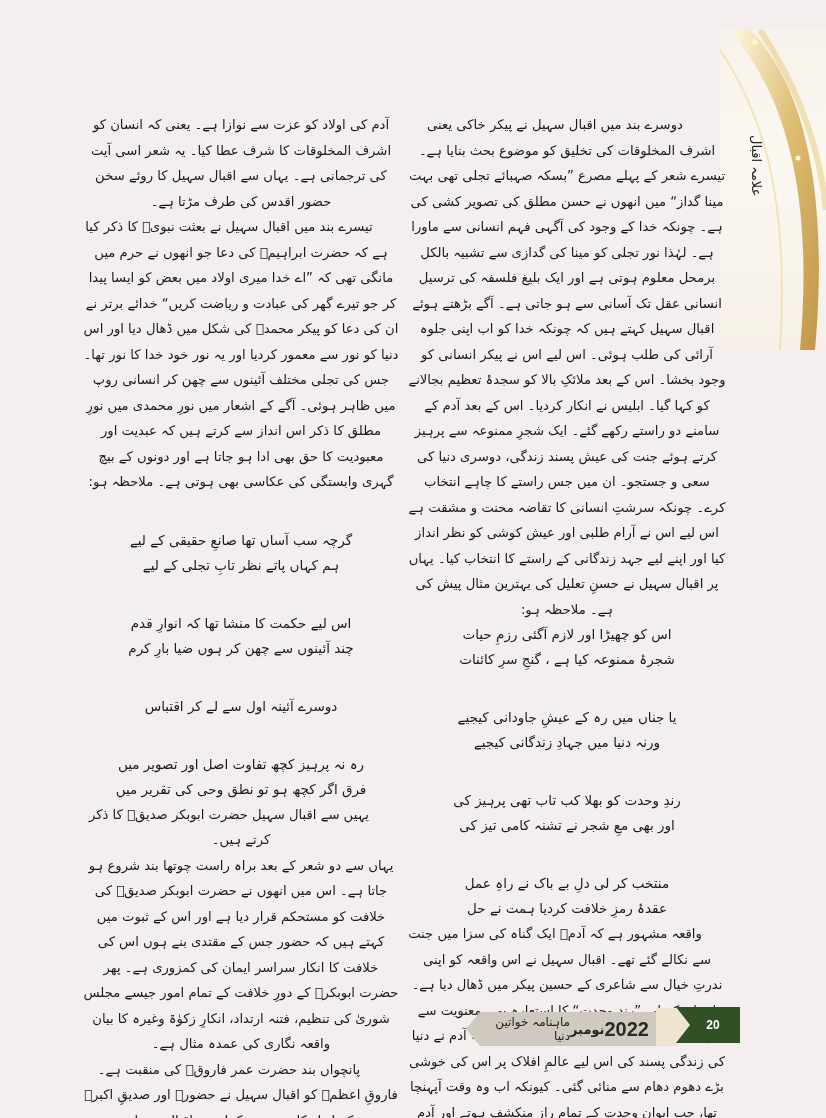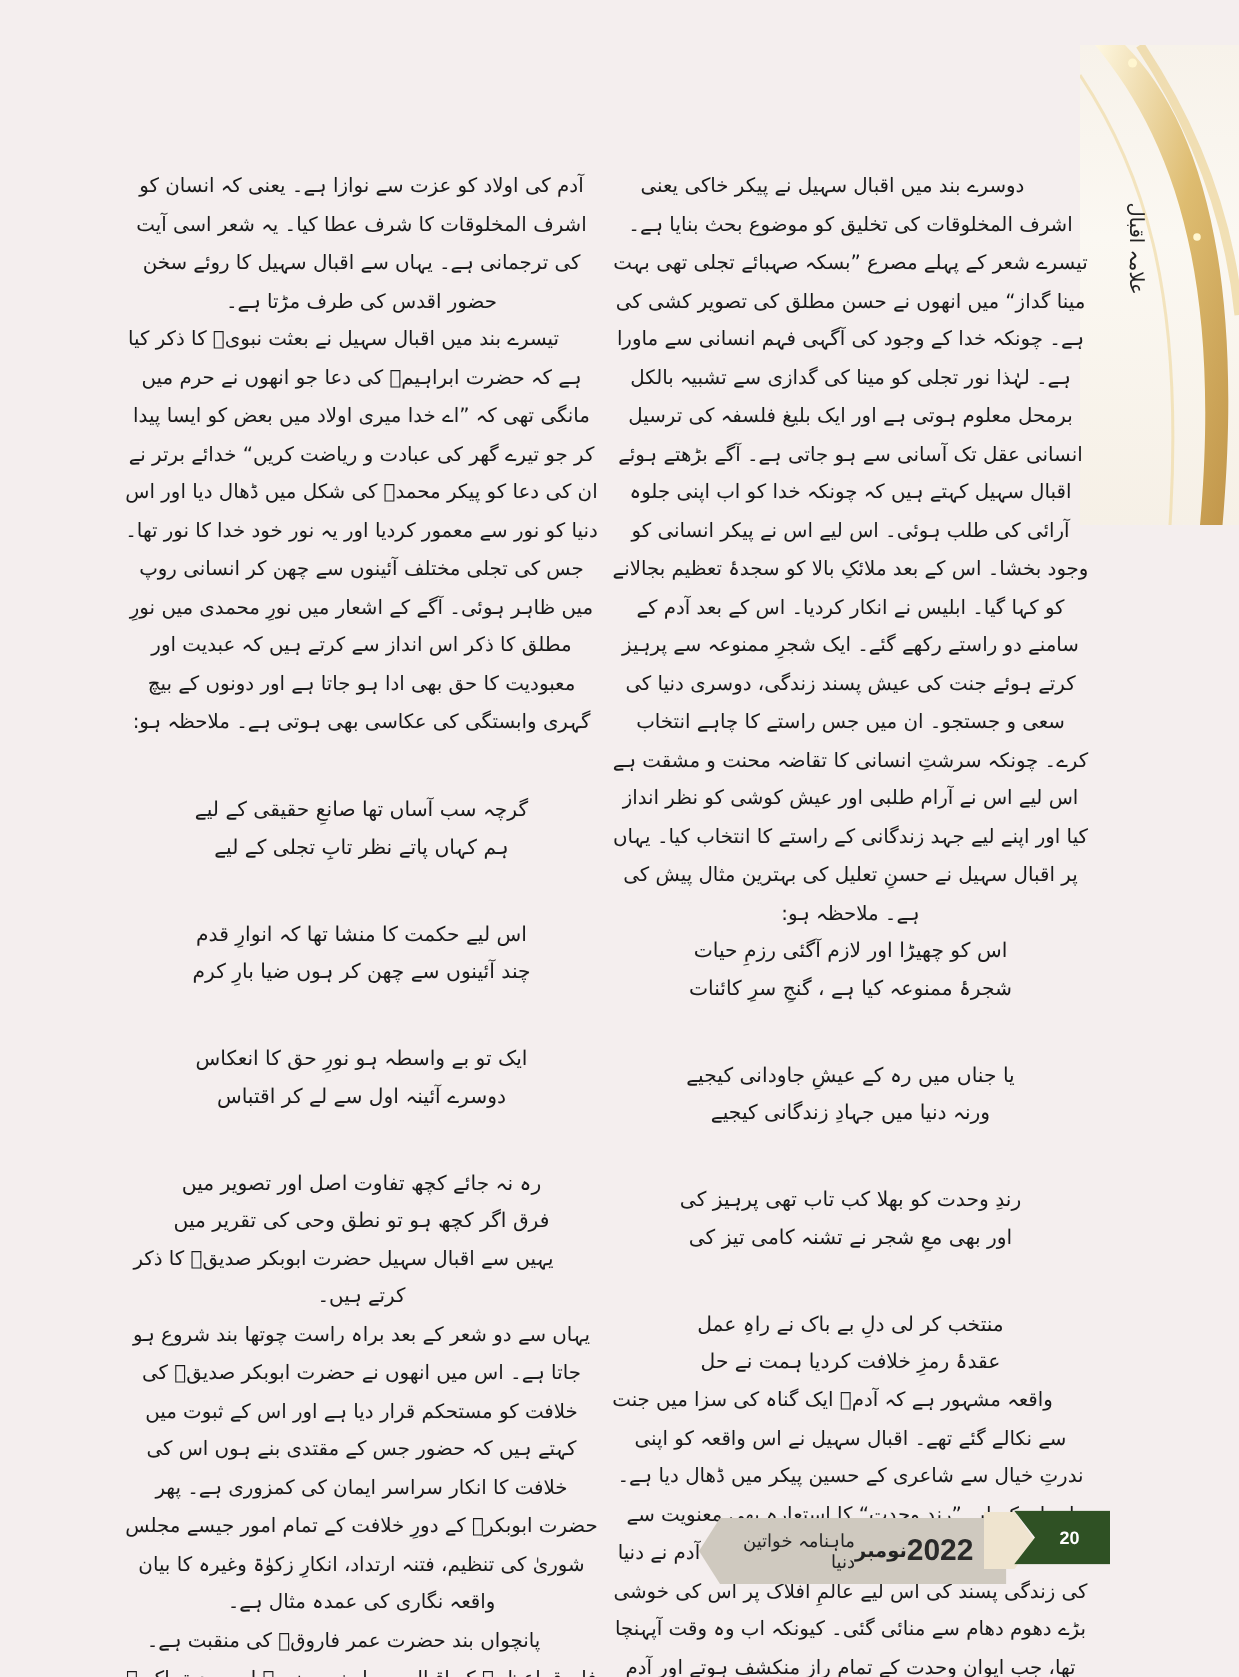--- a/index.html
+++ b/index.html
@@ -44,21 +44,21 @@
     font-size: 13.5px; line-height: 25px;
     margin: 0;
   }
   .stanza { margin: 0; }
   .stanza.gap { margin-top: 33px; }
 
   
   .footer { position: absolute; top: 1004px; left: 466px; width: 274px; height: 40px; }
   .footer .tag {
     position: absolute; left: 0; top: 8px;
-    width: 205px; height: 44px;
+    width: 205px; height: 34px;
     background: #cfc9bf;
     clip-path: polygon(14px 0, 100% 0, 100% 100%, 14px 100%, 0 50%);
     display: flex; align-items: center; justify-content: space-between;
     padding: 0 22px 0 24px; box-sizing: border-box;
     direction: ltr;
   }
   .footer .mag { font-size: 12px; color: #222; direction: rtl; }
   .footer .month { font-size: 13px; font-weight: bold; color: #222; direction: rtl; }
   .footer .year { font-family: "Liberation Sans", sans-serif; font-weight: bold; font-size: 20px; color: #2a2a2a; }
   .footer .arrow {
@@ -125,25 +125,24 @@
     <p class="indent">تیسرے بند میں اقبال سہیل نے بعثت نبویؐ کا ذکر کیا ہے کہ حضرت ابراہیمؑ کی دعا جو انھوں نے حرم میں مانگی تھی کہ ”اے خدا میری اولاد میں بعض کو ایسا پیدا کر جو تیرے گھر کی عبادت و ریاضت کریں“ خدائے برتر نے ان کی دعا کو پیکر محمدؐ کی شکل میں ڈھال دیا اور اس دنیا کو نور سے معمور کردیا اور یہ نور خود خدا کا نور تھا۔ جس کی تجلی مختلف آئینوں سے چھن کر انسانی روپ میں ظاہر ہوئی۔ آگے کے اشعار میں نورِ محمدی میں نورِ مطلق کا ذکر اس انداز سے کرتے ہیں کہ عبدیت اور معبودیت کا حق بھی ادا ہو جاتا ہے اور دونوں کے بیچ گہری وابستگی کی عکاسی بھی ہوتی ہے۔ ملاحظہ ہو:</p>
     <div class="stanza gap">
       <p class="verse">گرچہ سب آساں تھا صانعِ حقیقی کے لیے</p>
       <p class="verse">ہم کہاں پاتے نظر تابِ تجلی کے لیے</p>
     </div>
     <div class="stanza gap">
       <p class="verse">اس لیے حکمت کا منشا تھا کہ انوارِ قدم</p>
       <p class="verse">چند آئینوں سے چھن کر ہوں ضیا بارِ کرم</p>
     </div>
     <div class="stanza gap">
-      <p class="verse">ایک تو بے واسطہ ہو نورِ حق کا انعکاس</p>
       <p class="verse">دوسرے آئینہ اول سے لے کر اقتباس</p>
     </div>
     <div class="stanza gap">
-      <p class="verse">رہ نہ جائے کچھ تفاوت اصل اور تصویر میں</p>
+      <p class="verse">رہ نہ پرہیز کچھ تفاوت اصل اور تصویر میں</p>
       <p class="verse">فرق اگر کچھ ہو تو نطق وحی کی تقریر میں</p>
     </div>
     <p class="indent">یہیں سے اقبال سہیل حضرت ابوبکر صدیقؓ کا ذکر کرتے ہیں۔</p>
     <p>یہاں سے دو شعر کے بعد براہ راست چوتھا بند شروع ہو جاتا ہے۔ اس میں انھوں نے حضرت ابوبکر صدیقؓ کی خلافت کو مستحکم قرار دیا ہے اور اس کے ثبوت میں کہتے ہیں کہ حضور جس کے مقتدی بنے ہوں اس کی خلافت کا انکار سراسر ایمان کی کمزوری ہے۔ پھر حضرت ابوبکرؓ کے دورِ خلافت کے تمام امور جیسے مجلس شوریٰ کی تنظیم، فتنہ ارتداد، انکارِ زکوٰۃ وغیرہ کا بیان واقعہ نگاری کی عمدہ مثال ہے۔</p>
     <p class="indent">پانچواں بند حضرت عمر فاروقؓ کی منقبت ہے۔ فاروقِ اعظمؓ کو اقبال سہیل نے حضورؐ اور صدیقِ اکبرؓ کے انوار کا مجموعہ کہا ہے۔ اقبال سہیل</p>
   </div>
 
   <div class="footer">
     <div class="tag">
       <span class="mag">ماہنامہ خواتین دنیا</span>

